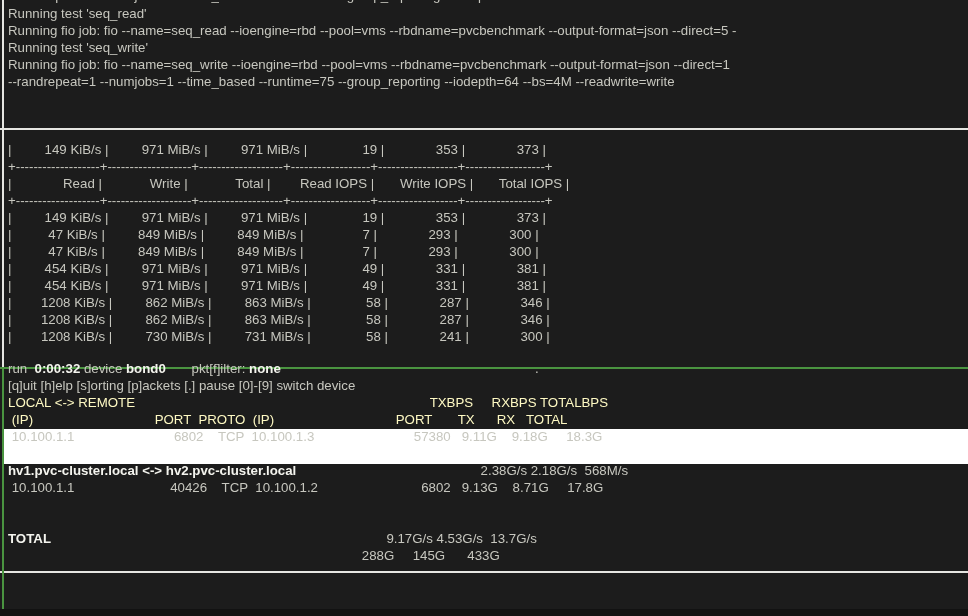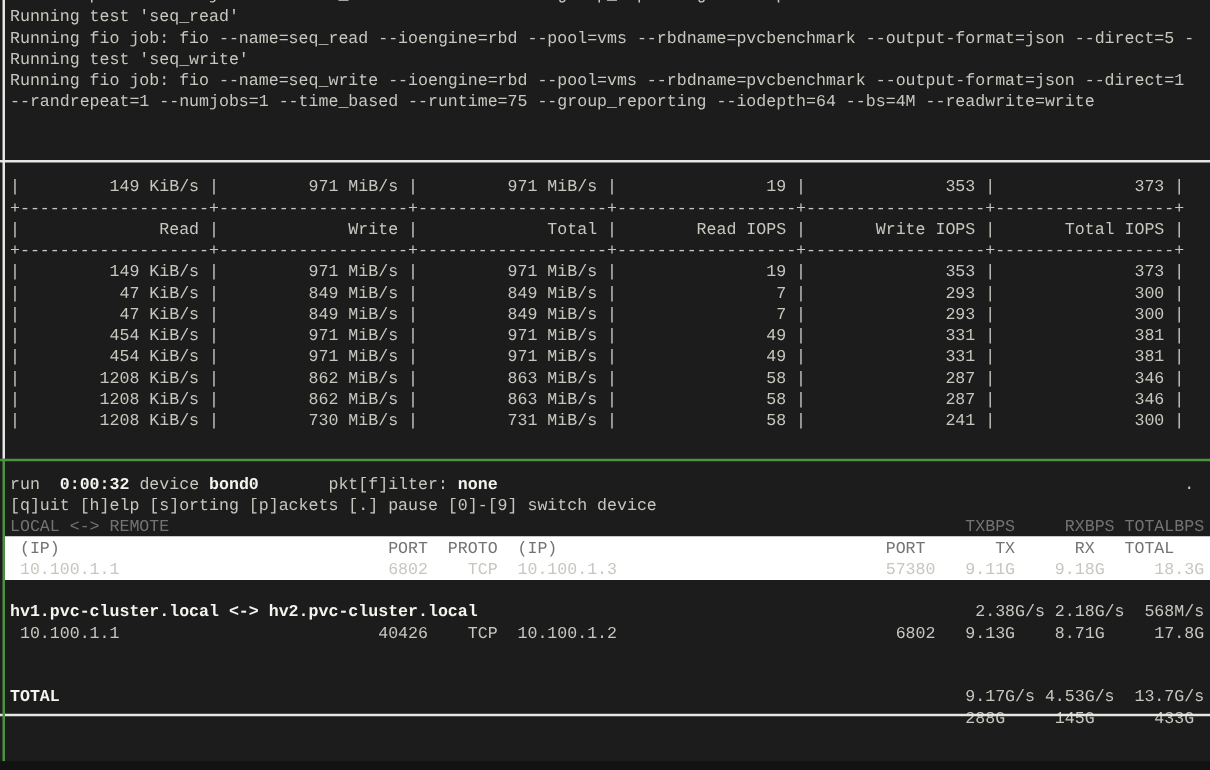--- a/index.html
+++ b/index.html
@@ -1,25 +1,25 @@
 <!DOCTYPE html>
 <html><head>
 <meta charset="utf-8">
 <style>
   html,body{margin:0;padding:0;background:#101010;}
   .screen{
     position:relative;width:968px;height:616px;overflow:hidden;
     background:#1c1c1c;color:#c7c7bf;
-    font-family:Liberation Mono, monospace;
+    font-family:Liberation Sans, sans-serif;
     font-size:13.28px;
   }
   .pane{position:absolute;left:8px;margin:0;}
   .line{height:17px;line-height:17px;white-space:pre;}
   .b{font-weight:bold;color:#f4f4ee;}
-  .inv{color:#737373;}
+  .inv{color:#fef9c3;}
   .hr{position:absolute;left:0;width:968px;height:2px;background:#e6e6e2;}
   .hr.green{background:#4a9440;}
   .whitebar{position:absolute;left:4px;top:429px;width:964px;height:35px;background:#ffffff;}
   .vline{position:absolute;left:2px;width:2px;}
   .vline.top{top:0;height:367px;background:#e6e6e2;}
   .vline.grn{top:367px;height:242px;background:#4a9440;}
   .bottomstrip{position:absolute;left:0;top:609px;width:968px;height:7px;background:#121212;}
   .clip{position:absolute;left:8px;top:0;height:4px;overflow:hidden;}
   .clip .line{margin-top:-13px;}
 </style>
@@ -53,21 +53,21 @@
       <div class="line"><span>|         454 KiB/s |         971 MiB/s |         971 MiB/s |               49 |              331 |              381 |</span></div>
       <div class="line"><span>|        1208 KiB/s |         862 MiB/s |         863 MiB/s |               58 |              287 |              346 |</span></div>
       <div class="line"><span>|        1208 KiB/s |         862 MiB/s |         863 MiB/s |               58 |              287 |              346 |</span></div>
       <div class="line"><span>|        1208 KiB/s |         730 MiB/s |         731 MiB/s |               58 |              241 |              300 |</span></div>
     </div>
 
   <div class="hr green" style="top:367px"></div>
 
   <div class="whitebar"></div>
 
-  <div class="pane" id="net-pre" style="top:379px">
+  <div class="pane" id="net-pre" style="top:360px">
       <div class="line"><span>run  </span><span class="b">0:00:32</span><span> device </span><span class="b">bond0</span><span>       pkt[f]ilter: </span><span class="b">none</span><span>                                                                     .</span></div>
       <div class="line"><span>[q]uit [h]elp [s]orting [p]ackets [.] pause [0]-[9] switch device</span></div>
       <div class="line inv"><span>LOCAL &lt;-&gt; REMOTE                                                                                TXBPS     RXBPS TOTALBPS</span></div>
       <div class="line inv"><span> (IP)                                 PORT  PROTO  (IP)                                 PORT       TX      RX   TOTAL   </span></div>
       <div class="line"><span> 10.100.1.1                           6802    TCP  10.100.1.3                           57380   9.11G    9.18G     18.3G</span></div>
       <div class="line"><span></span></div>
       <div class="line"><span class="b">hv1.pvc-cluster.local &lt;-&gt; hv2.pvc-cluster.local</span><span>                                                  2.38G/s 2.18G/s  568M/s</span></div>
       <div class="line"><span> 10.100.1.1                          40426    TCP  10.100.1.2                            6802   9.13G    8.71G     17.8G</span></div>
       <div class="line"><span></span></div>
       <div class="line"><span></span></div>

